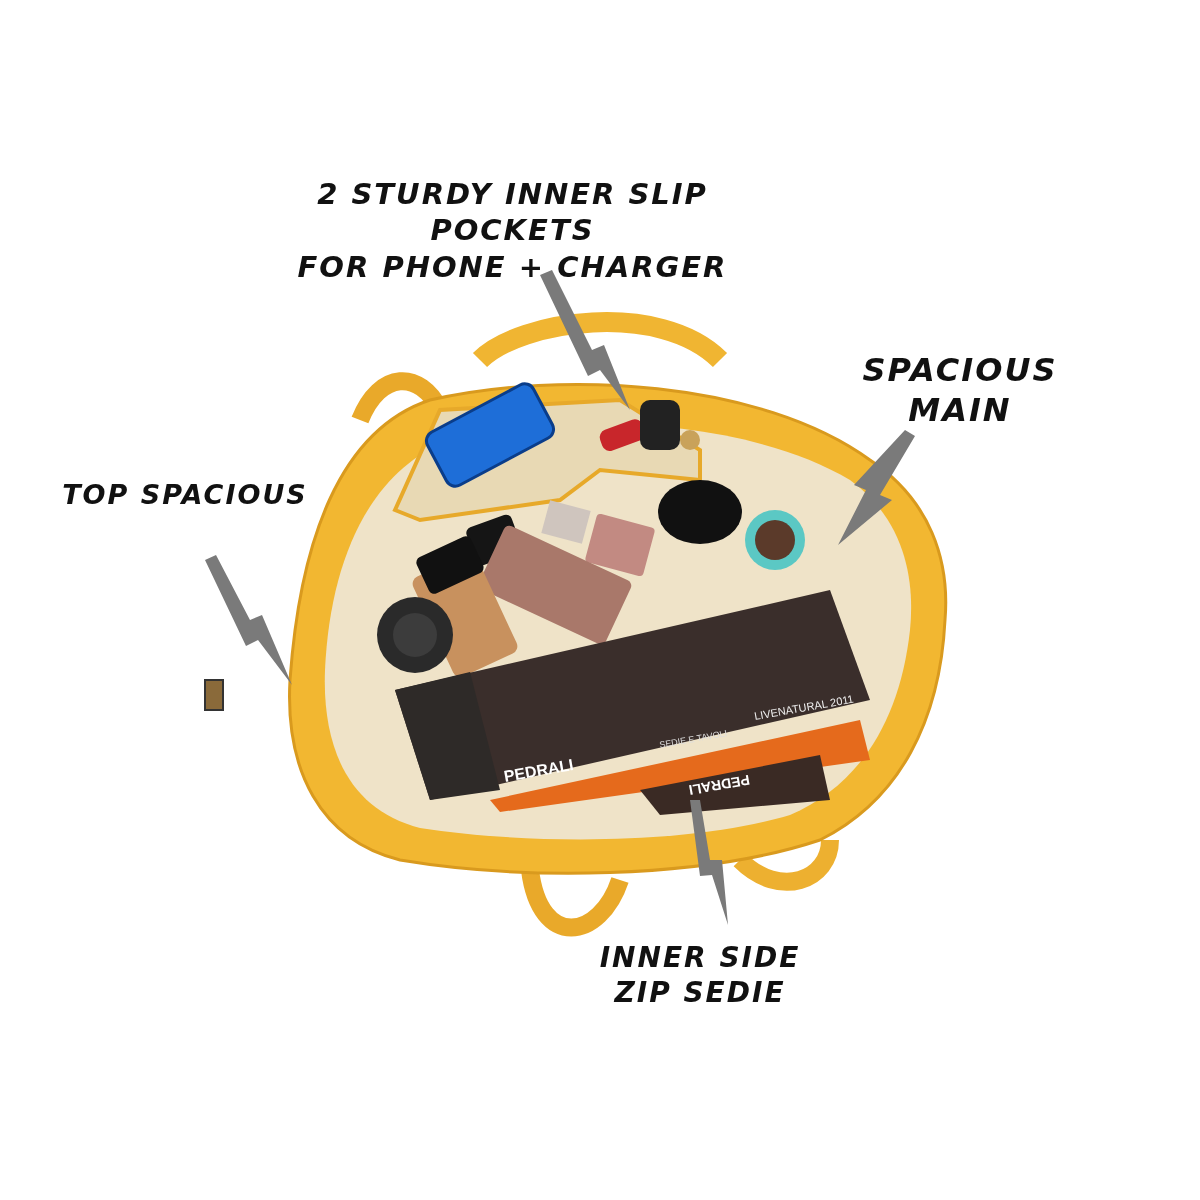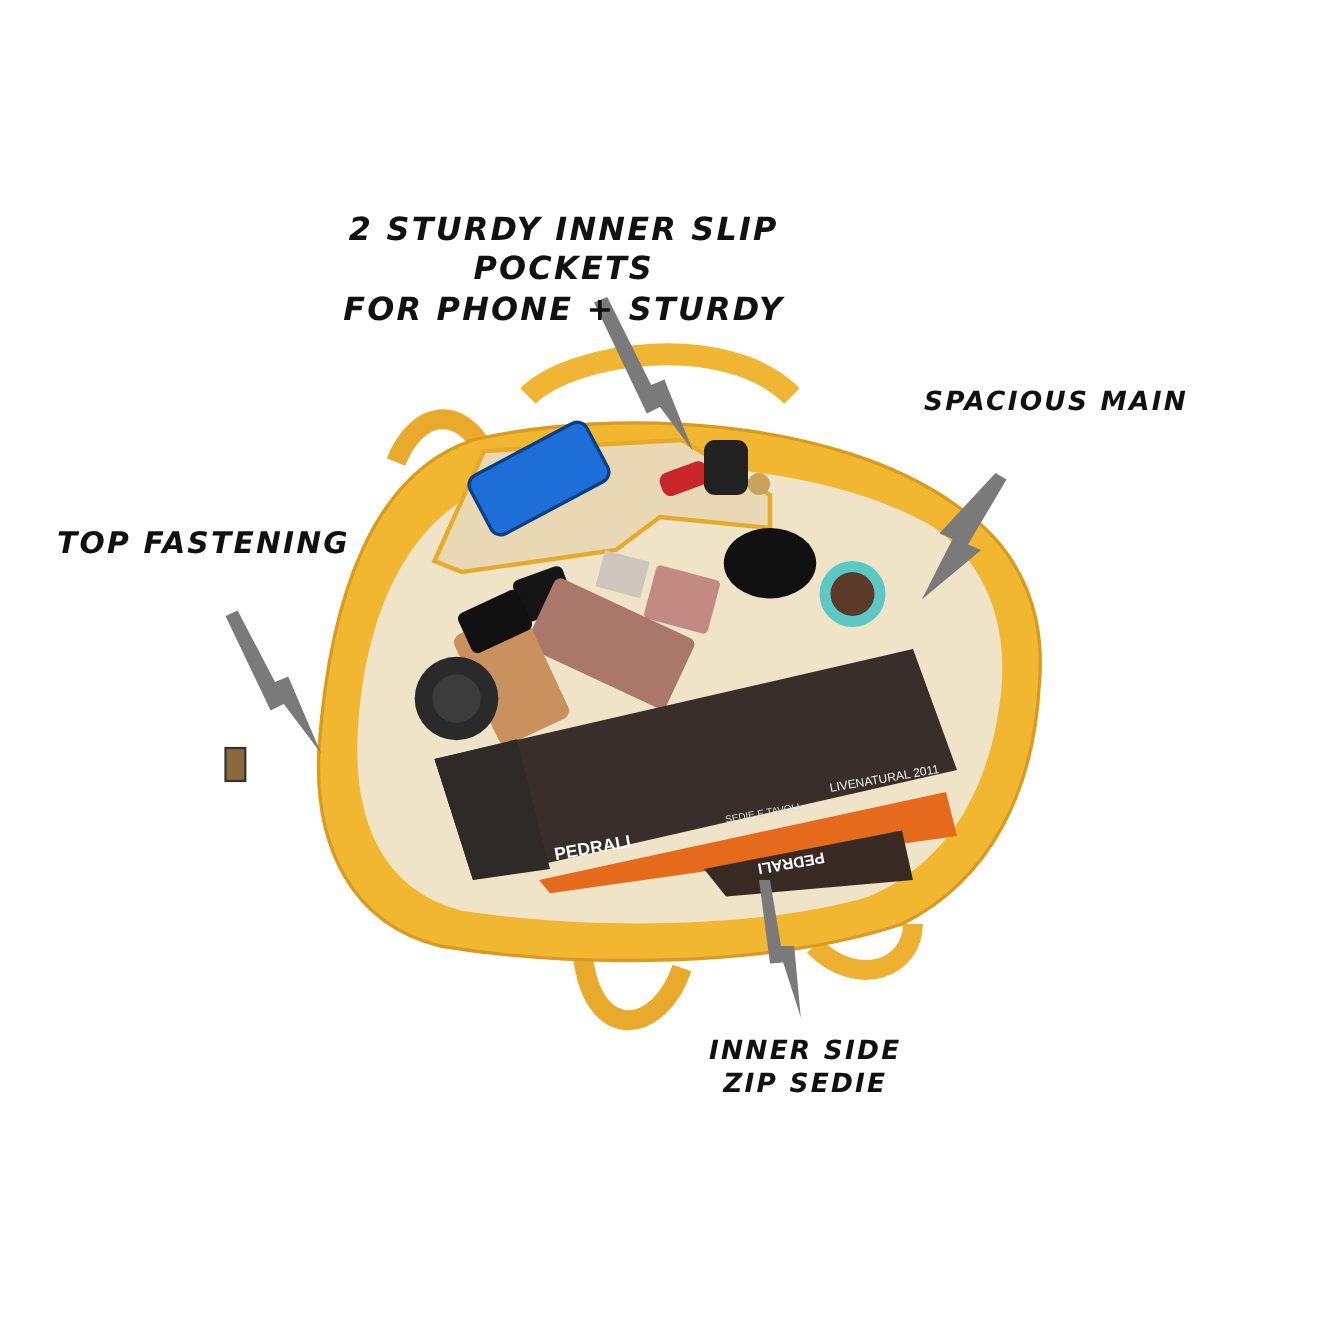--- a/index.html
+++ b/index.html
@@ -1,21 +1,21 @@
 <!DOCTYPE html>
 <html><head>
 <meta charset="utf-8">
 <style>
   html, body { margin:0; padding:0; background:#ffffff; }
   body { width:1200px; height:1200px; position:relative; overflow:hidden; font-family:"DejaVu Sans", sans-serif; }
   .callout { position:absolute; color:#111; font-weight:bold; letter-spacing:2px; text-align:center; line-height:1.25; font-family:"DejaVu Sans", sans-serif; font-style:italic; }
-  .c1 { left:240px; top:190px; width:545px; font-size:29px; }
-  .c2 { left:820px; top:350px; width:280px; font-size:24px; }
+  .c1 { left:240px; top:176px; width:545px; font-size:29px; }
+  .c2 { left:820px; top:350px; width:280px; font-size:32px; }
   .c3 { left:40px; top:478px; width:290px; font-size:27px; }
-  .c4 { left:612px; top:940px; width:240px; font-size:24px; }
+  .c4 { left:580px; top:940px; width:240px; font-size:28px; }
   svg.art { position:absolute; left:0; top:0; }
   .lbl { font-family:"Liberation Sans", sans-serif; }
 </style>
 </head>
 <body>
 
 <svg class="art" width="1200" height="1200" viewBox="0 0 1200 1200">
 
   <path d="M360 420 C 380 370, 420 370, 440 410" fill="none" stroke="#E9A92A" stroke-width="18"></path>
   <path d="M480 360 C 520 320, 660 300, 720 360" fill="none" stroke="#F0B532" stroke-width="20"></path>
@@ -66,24 +66,24 @@
   <g fill="#7A7A7A">
     <path d="M540 275 L 552 270 L 592 350 L 604 345 L 630 410 L 600 370 L 588 376 Z"></path>
     <path d="M905 430 L 915 436 L 880 495 L 892 500 L 838 545 L 866 490 L 854 485 Z"></path>
     <path d="M205 560 L 216 555 L 250 620 L 262 615 L 292 685 L 258 640 L 246 646 Z"></path>
     <path d="M690 800 L 700 800 L 710 860 L 722 860 L 728 925 L 712 875 L 700 876 Z"></path>
   </g>
 </svg>
 
 <div class="callout c1">
   <div>2 STURDY INNER SLIP POCKETS</div>
-  <div>FOR PHONE + STURDY</div>
+  <div>FOR PHONE + CHARGER</div>
 </div>
 <div class="callout c2">
   <div>SPACIOUS MAIN</div>
 </div>
 <div class="callout c3">
-  <div>TOP FASTENING</div>
+  <div>TOP SPACIOUS</div>
 </div>
 <div class="callout c4">
   <div>INNER SIDE</div>
   <div>ZIP SEDIE</div>
 </div>
 
 </body></html>

